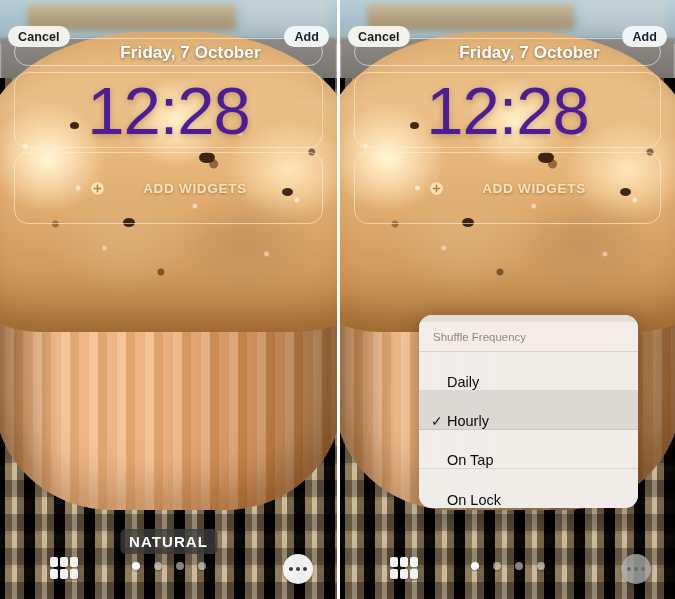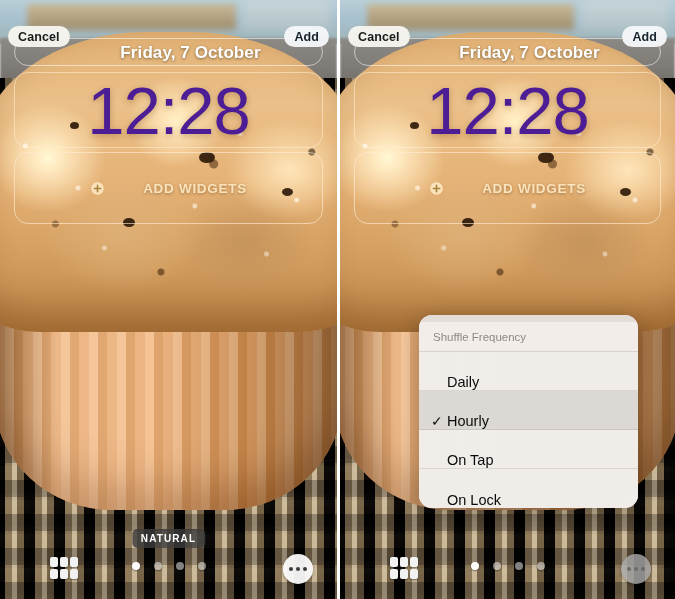--- a/index.html
+++ b/index.html
@@ -177,21 +177,21 @@
     position:absolute; left:0; right:0; top:455px; z-index:16;
     display:flex; align-items:center; justify-content:center; gap:6px;
     color:#ffffff; font-size:14px; font-weight:600;
     text-shadow:0 1px 4px rgba(0,0,0,.6);
   }
   .crop-ico{ width:15px; height:15px; display:block; }
 
   .natural{
     position:absolute; left:50%; transform:translateX(-50%); top:529px; z-index:16;
     background:rgba(58,58,58,.82); color:#fff; border-radius:5px;
-    font-size:10px; font-weight:600; letter-spacing:1.1px;
+    font-size:15px; font-weight:600; letter-spacing:1.1px;
     padding:4px 9px;
   }
 
   .grid-btn{
     position:absolute; left:50px; top:557px; z-index:16;
     width:28px; height:22px;
     display:grid; grid-template-columns:repeat(3,1fr); grid-template-rows:repeat(2,1fr);
     gap:2.5px;
   }
   .grid-btn i{ background:#f2f2f2; border-radius:2px; display:block;

